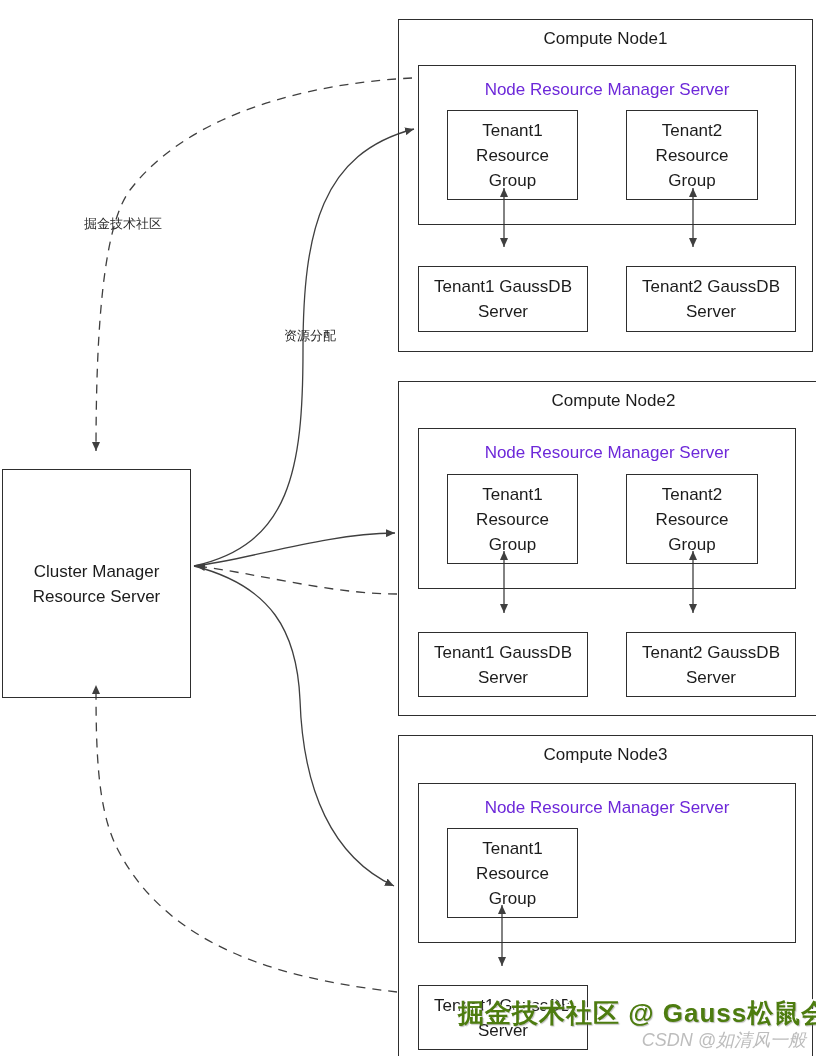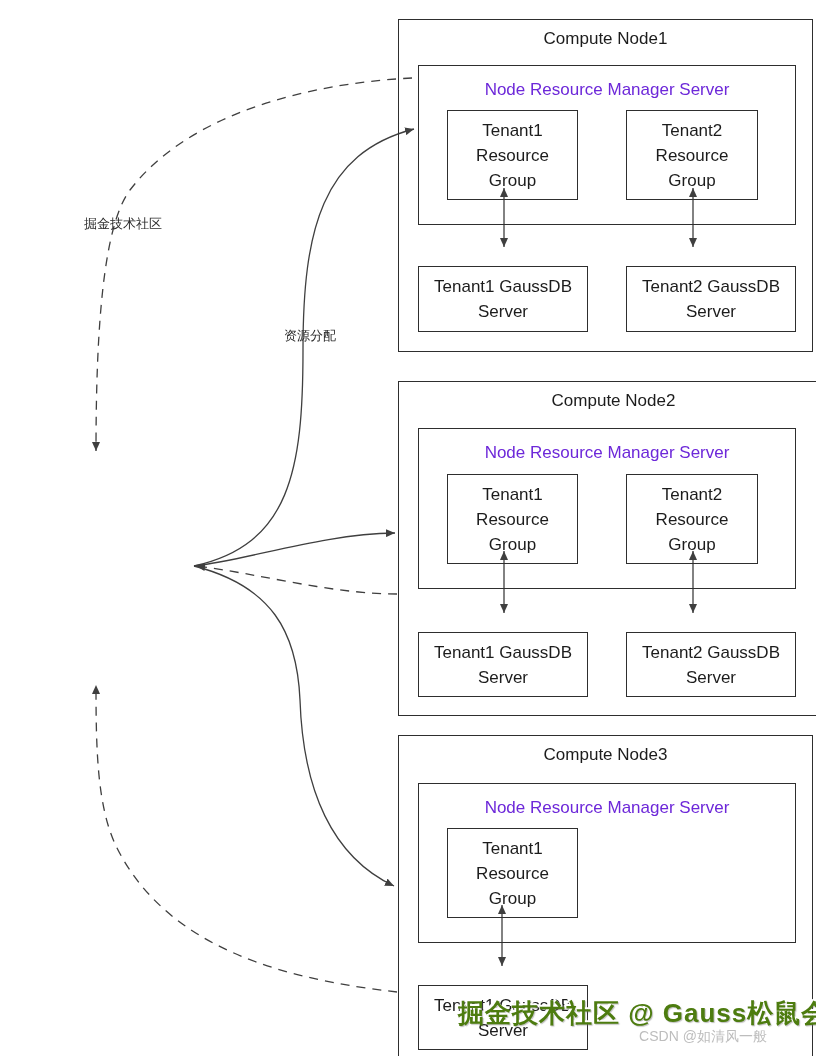--- a/index.html
+++ b/index.html
@@ -68,26 +68,27 @@
     color: #4d7c0f;
     text-shadow: -2px -2px 0 #ffffff, 1px 1px 1px rgba(110,110,110,0.45);
     z-index: 3;
     white-space: nowrap;
   }
   .wm-sub {
     position: absolute;
     left: 600px;
     top: 1028px;
     width: 206px;
-    text-align: center;
-    font-size: 14px;
+    text-align: right;
+    font-size: 18px;
     color: #bdbdbd;
     text-shadow: -1px -1px 0 #ffffff;
     z-index: 3;
     white-space: nowrap;
+    font-style: italic;
   }
 </style>
 </head>
 <body>
 
 <div class="canvas">
 
   <svg class="connectors" viewBox="0 0 816 1056" xmlns="http://www.w3.org/2000/svg">
     <defs>
       <marker id="arrow" markerUnits="userSpaceOnUse" markerWidth="10" markerHeight="8" refX="9" refY="4" orient="auto">
@@ -115,20 +116,24 @@
 
     <path d="M 504 551 L 504 613" fill="none" stroke="#3f3f3f" stroke-width="1.3" marker-start="url(#arrow-rev)" marker-end="url(#arrow)"></path>
     <path d="M 693 551 L 693 613" fill="none" stroke="#3f3f3f" stroke-width="1.3" marker-start="url(#arrow-rev)" marker-end="url(#arrow)"></path>
 
     <path d="M 502 905 L 502 966" fill="none" stroke="#3f3f3f" stroke-width="1.3" marker-start="url(#arrow-rev)" marker-end="url(#arrow)"></path>
   </svg>
 
   <div class="edge-label" style="left:84px; top:215px;">掘金技术社区</div>
   <div class="edge-label" style="left:284px; top:327px;">资源分配</div>
 
+  <div class="box center-text" style="left:2px; top:453px; width:189px; height:229px;">
+    <span>Cluster Manager
+Resource Server</span>
+  </div>
 
   <div class="box" style="left:398px; top:3px; width:415px; height:333px;">
     <div class="node-title">Compute Node1</div>
   </div>
   <div class="box" style="left:418px; top:49px; width:378px; height:160px;">
     <div class="nrm-title">Node Resource Manager Server</div>
   </div>
   <div class="box center-text" style="left:447px; top:94px; width:131px; height:90px;">
     <span>Tenant1
 Resource

